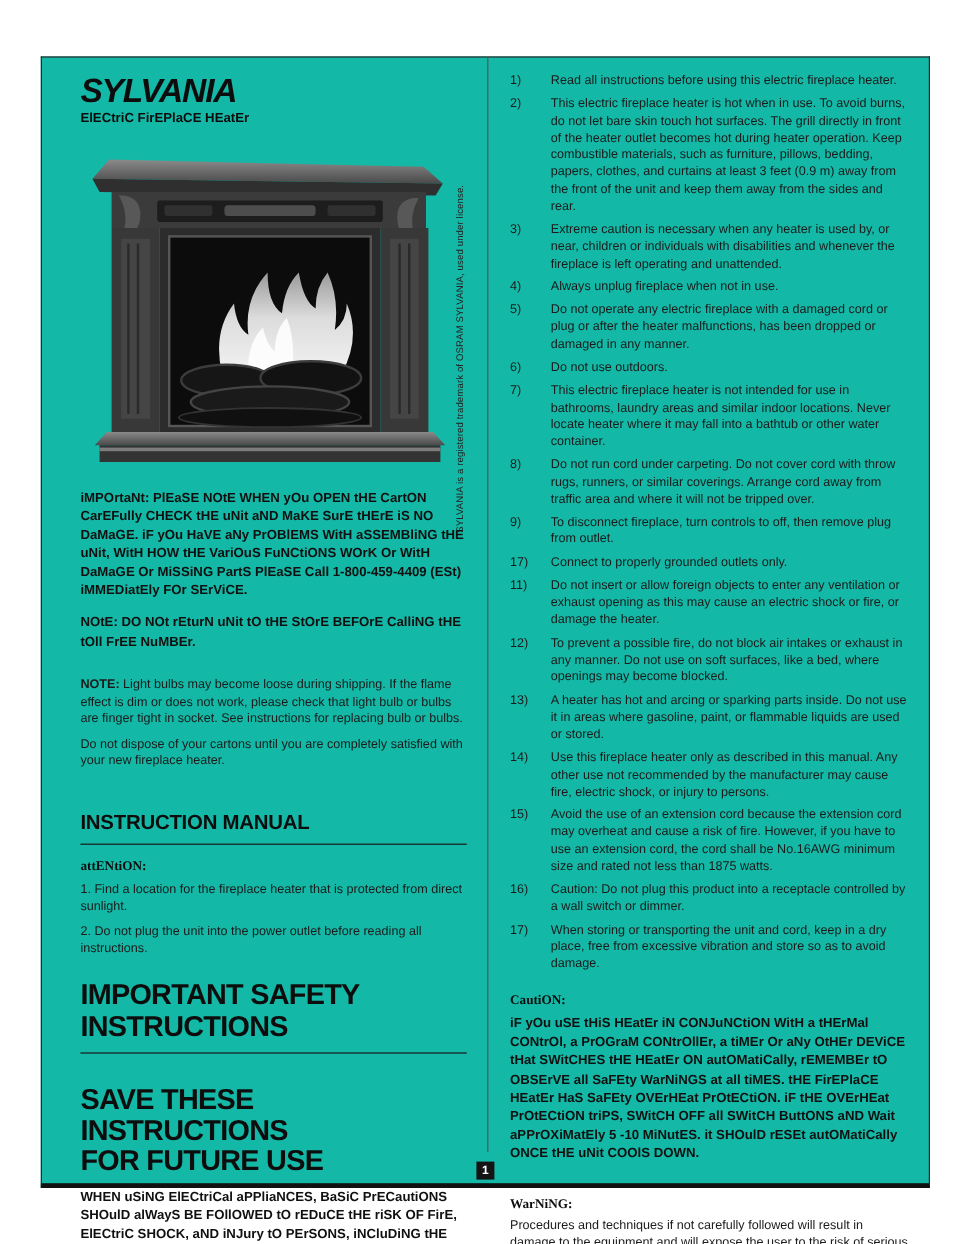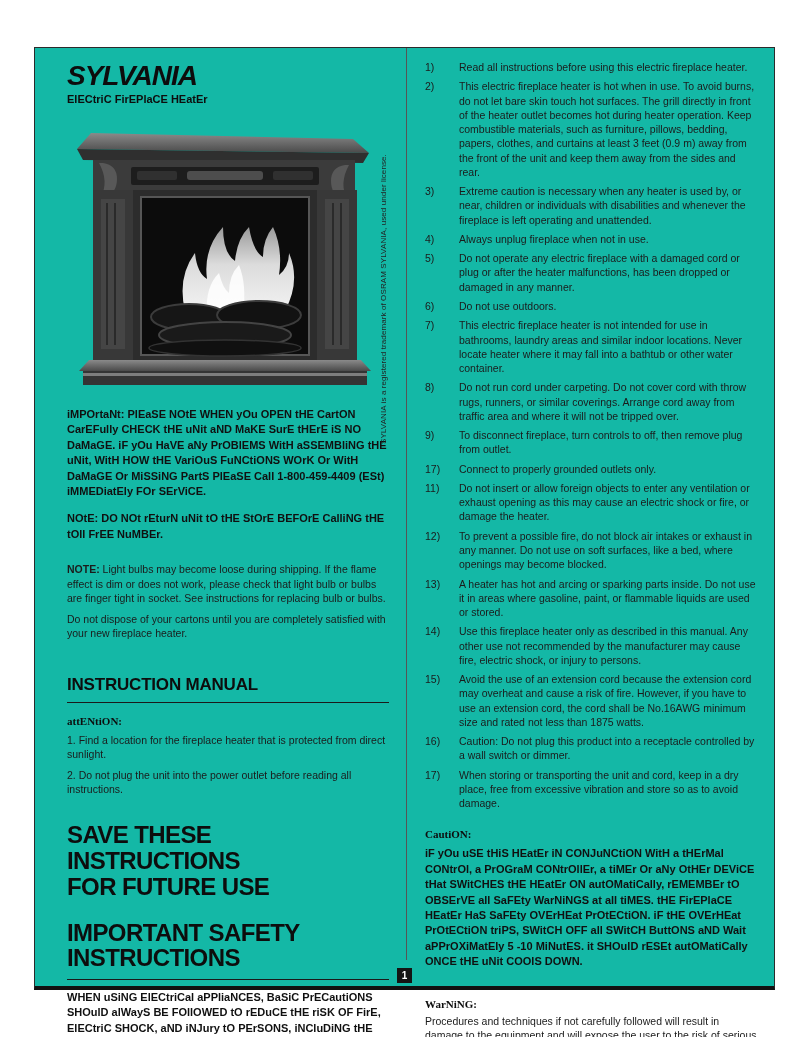--- a/index.html
+++ b/index.html
@@ -111,24 +111,24 @@
       <div class="b-para mt6">iMPOrtaNt:  PlEaSE NOtE WHEN yOu OPEN tHE CartON CarEFully CHECK tHE uNit aND MaKE SurE tHErE iS NO DaMaGE. iF yOu HaVE aNy PrOBlEMS WitH aSSEMBliNG tHE uNit, WitH HOW tHE VariOuS FuNCtiONS WOrK Or WitH DaMaGE Or MiSSiNG PartS PlEaSE Call 1-800-459-4409 (ESt) iMMEDiatEly FOr SErViCE.</div>
       <div class="b-para mt12">NOtE:  DO NOt rEturN uNit tO tHE StOrE BEFOrE CalliNG tHE tOll FrEE NuMBEr.</div>
       <div class="r-para mt20"><b>NOTE:</b><span> Light bulbs may become loose during shipping. If the flame effect is dim or does not work, please check that light bulb or bulbs are finger tight in socket. See instructions for replacing bulb or bulbs.</span></div>
       <div class="r-para mt6">Do not dispose of your cartons until you are completely satisfied with your new fireplace heater.</div>
 
       <div class="rule-head mt34">INSTRUCTION MANUAL</div>
       <div class="sec-head mt12">attENtiON:</div>
       <div class="r-para mt6">1.  Find a location for the fireplace heater that is protected from direct sunlight.</div>
       <div class="r-para mt6">2. Do not plug the unit into the power outlet before reading all instructions.</div>
 
+      <div class="big-head under mt20">IMPORTANT SAFETY
+INSTRUCTIONS</div>
       <div class="big-head mt26">SAVE THESE INSTRUCTIONS
 FOR FUTURE USE</div>
-      <div class="big-head under mt20">IMPORTANT SAFETY
-INSTRUCTIONS</div>
       <div class="b-para mt10">WHEN uSiNG ElECtriCal aPPliaNCES, BaSiC PrECautiONS SHOulD alWayS BE FOllOWED tO rEDuCE tHE riSK OF FirE, ElECtriC SHOCK, aND iNJury tO PErSONS, iNCluDiNG tHE FOllOWiNG:</div>
     </div>
 
     <div class="divider"></div>
     <div class="trademark">SYLVANIA is a registered trademark of OSRAM SYLVANIA, used under license.</div>
 
     <div class="col-right">
       <div class="safety-list">
         <div class="s-item">
             <span class="num">1)</span>

